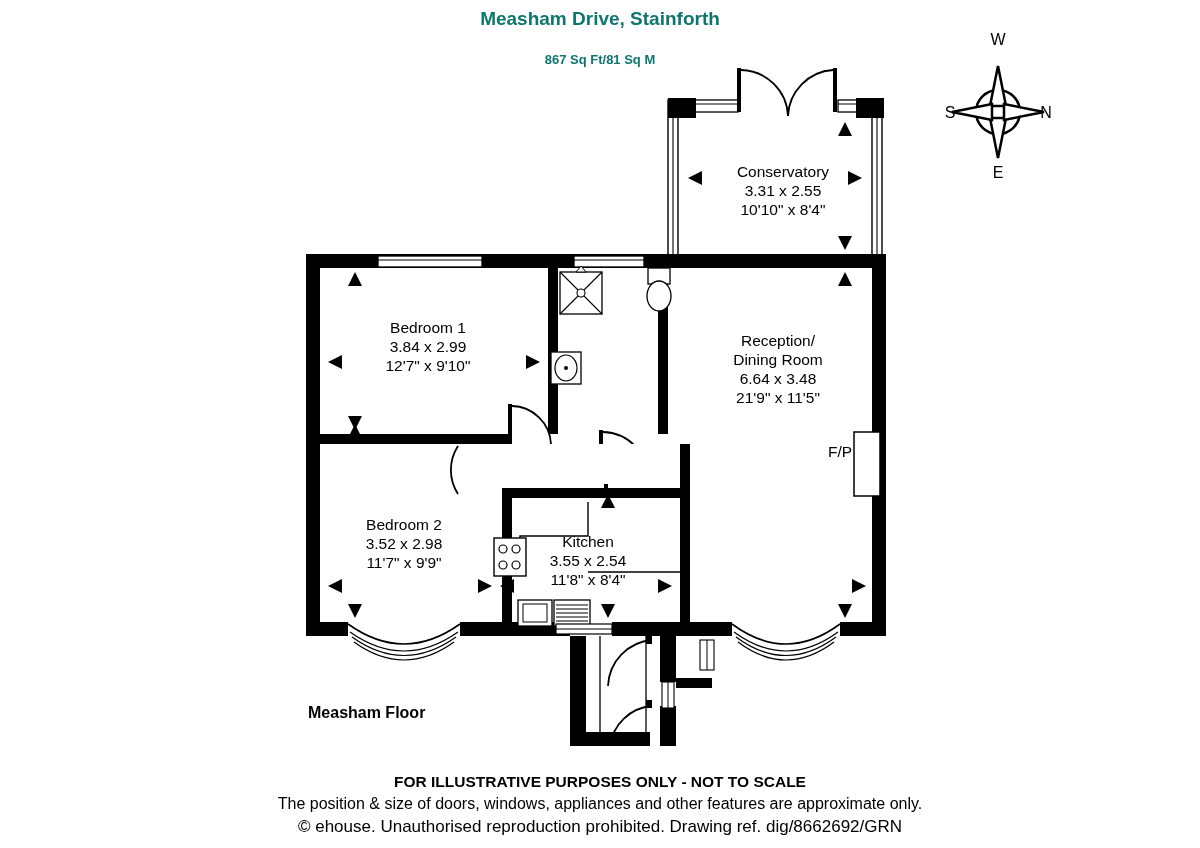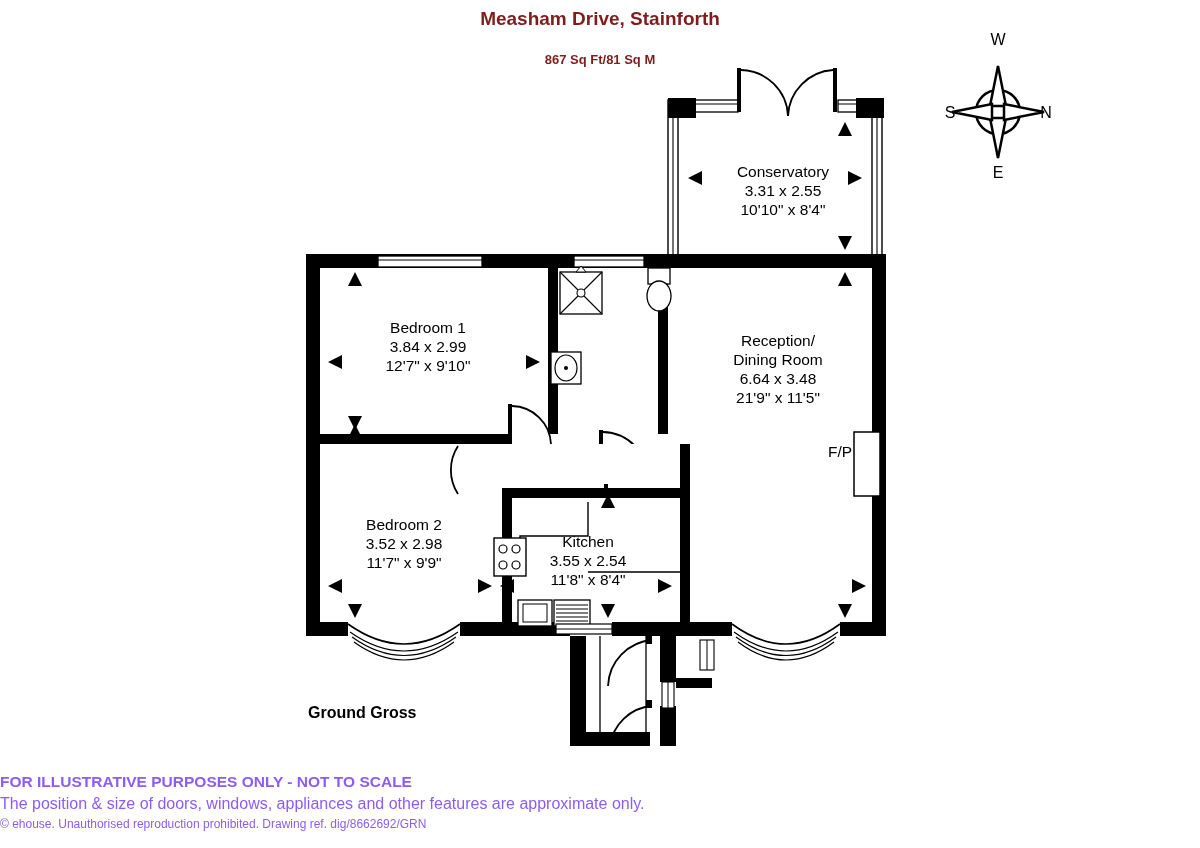--- a/index.html
+++ b/index.html
@@ -4,28 +4,28 @@
 <style>
   html,body{margin:0;padding:0;background:#ffffff;}
   body{
     width:1200px;height:848px;
     font-family:"Liberation Sans", sans-serif;
     color:#000000;
     position:relative;
     overflow:hidden;
   }
   #plan-root{position:absolute;left:0;top:0;width:1200px;height:848px;}
-  .hdr{position:absolute;left:0;width:1200px;text-align:center;font-weight:bold;color:#7f1d1d;}
+  .hdr{position:absolute;left:0;width:1200px;text-align:center;font-weight:bold;color:#0f766e;}
   #title-line1{top:8px;font-size:19px;}
   #title-line2{top:31px;font-size:17px;}
   #title-line3{top:52px;font-size:13px;}
-  .ftr{position:absolute;left:0;width:1200px;text-align:left;color:#8b5cf6;}
+  .ftr{position:absolute;left:0;width:1200px;text-align:center;color:#000000;}
   #footer-line1{top:773px;font-size:15.5px;font-weight:bold;}
   #footer-line2{top:795px;font-size:16px;}
-  #footer-line3{top:817px;font-size:12px;}
+  #footer-line3{top:817px;font-size:17px;}
   #floor-label{position:absolute;left:308px;top:704px;font-size:16px;font-weight:bold;}
   svg{position:absolute;left:0;top:0;}
   .rmtxt{font-family:"Liberation Sans", sans-serif;font-size:15.5px;fill:#000;text-anchor:middle;}
   .cmptxt{font-family:"Liberation Sans", sans-serif;font-size:16px;fill:#000;text-anchor:middle;}
   .fp-txt{font-family:"Liberation Sans", sans-serif;font-size:15.5px;fill:#000;text-anchor:middle;}
 </style>
 </head>
 <body>
 
 <div id="plan-root">
@@ -261,19 +261,19 @@
       <rect x="646" y="700" width="6" height="8" fill="#000000"></rect>
     </g>
 
     <g>
       <rect x="700" y="640" width="14" height="30" fill="#ffffff" stroke="#000000" stroke-width="1.1"></rect>
       <line x1="707" y1="640" x2="707" y2="670" stroke="#000000" stroke-width="1"></line>
     </g>
 
   </svg>
 
-  <div id="floor-label">Ground Gross</div>
+  <div id="floor-label">Measham Floor</div>
 
   <div class="ftr" id="footer-line1">FOR ILLUSTRATIVE PURPOSES ONLY - NOT TO SCALE</div>
   <div class="ftr" id="footer-line2">The position &amp; size of doors, windows, appliances and other features are approximate only.</div>
   <div class="ftr" id="footer-line3">© ehouse. Unauthorised reproduction prohibited. Drawing ref. dig/8662692/GRN</div>
 
 </div>
 
 </body></html>

